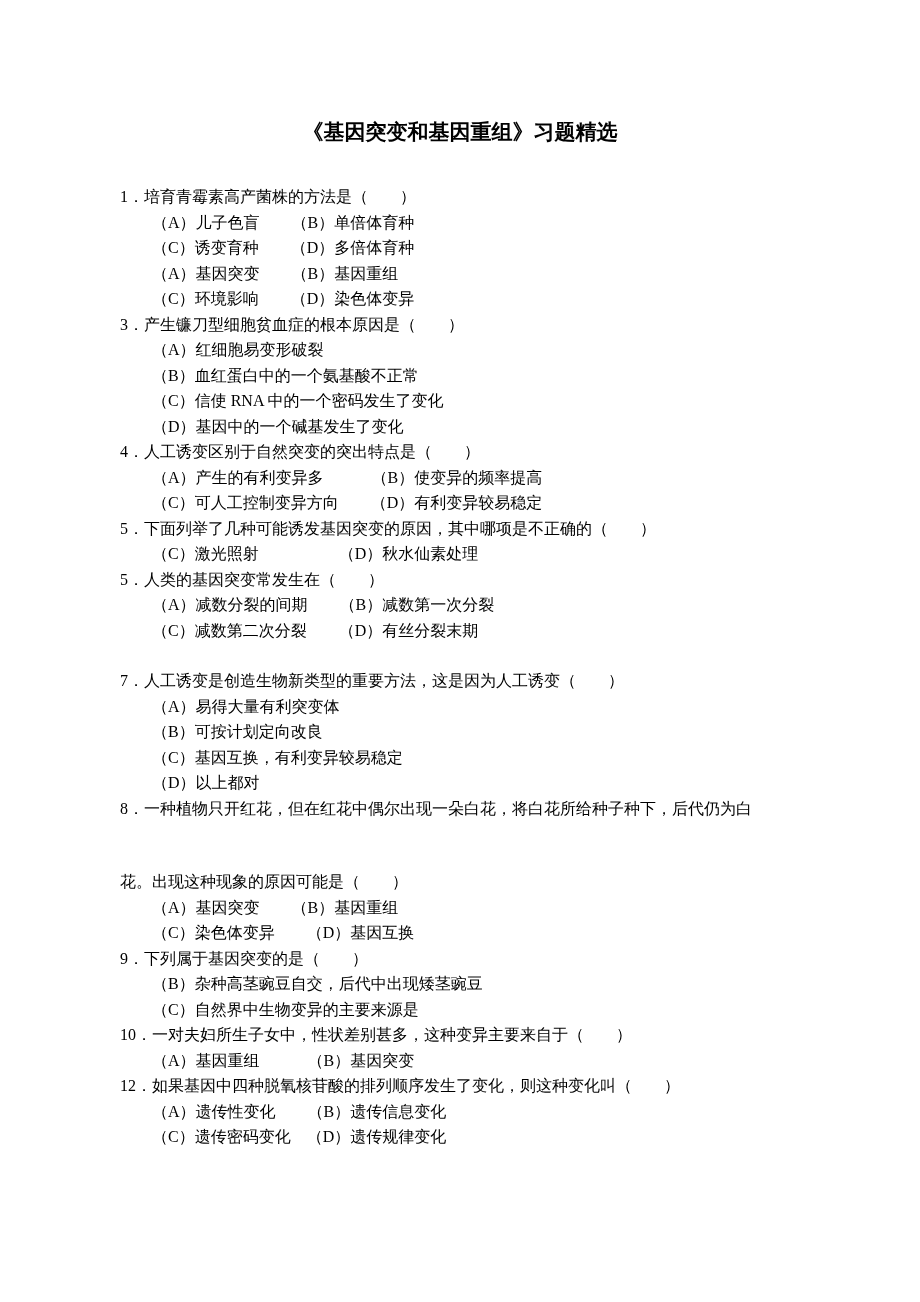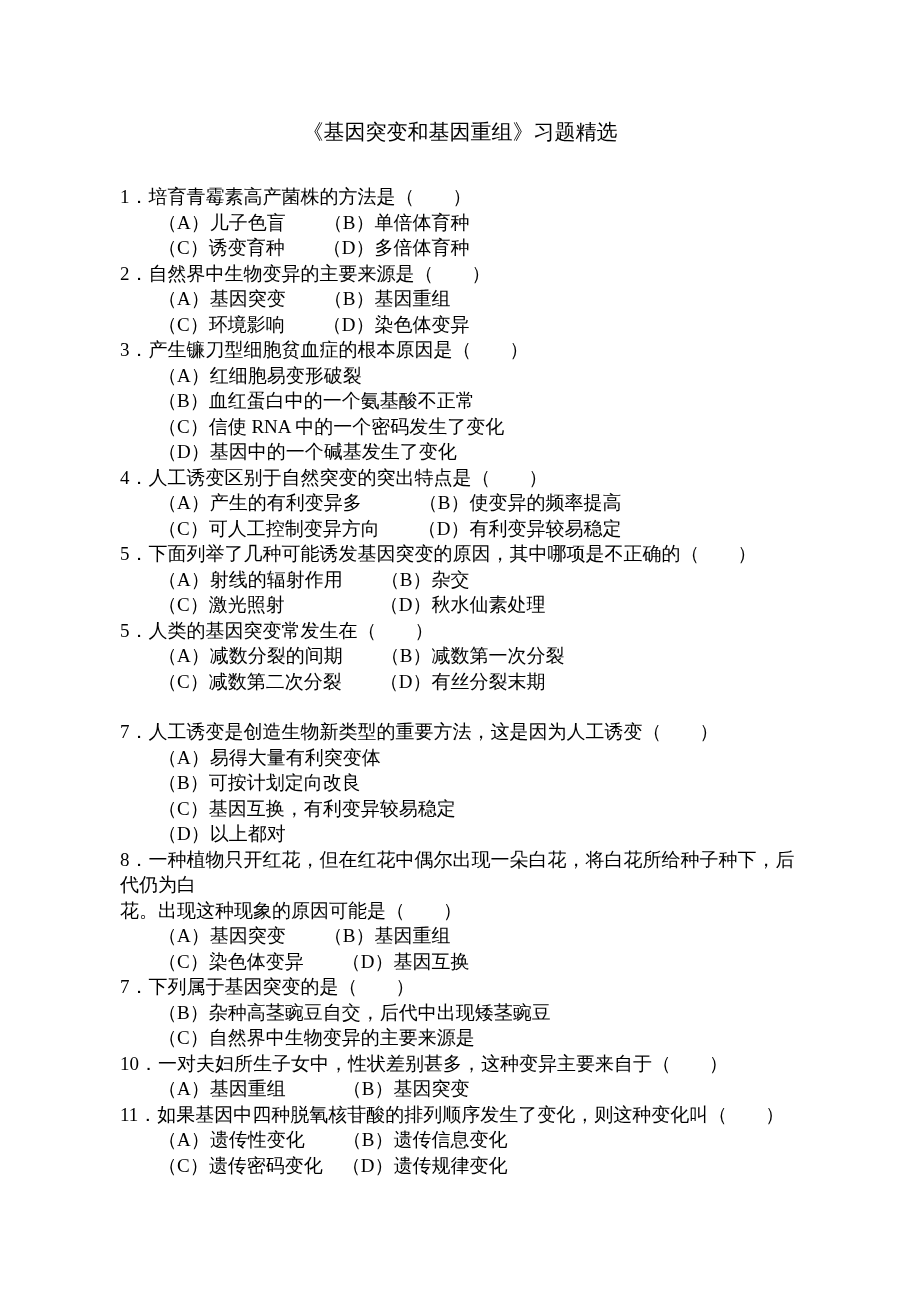--- a/index.html
+++ b/index.html
@@ -7,79 +7,78 @@
       width: 920px;
       height: 1302px;
       background: #fff;
       font-family: "SimSun", "宋体", serif;
       color: #000;
       padding: 118px 120px 0 120px;
     }
     .title {
       text-align: center;
       font-size: 21px;
-      font-weight: normal;
+      font-weight: bold;
       margin-bottom: 38px;
       font-family: "SimSun", "宋体", serif;
     }
     .question-block {
-      font-size: 19px;
+      font-size: 16px;
       line-height: 25.5px;
     }
     .q-stem {
       display: block;
     }
     .opt-line {
       display: block;
       padding-left: 2em;
     }
     .cont-line {
       display: block;
+      margin-top: 48px;
     }
     .spacer {
       height: 25px;
     }
   </style>
 </head>
 <body>
 
 <h1 class="title">《基因突变和基因重组》习题精选</h1>
 
 <div class="question-block" id="qlist">
     <span class="q-stem">1．培育青霉素高产菌株的方法是（　　）</span>
     <span class="opt-line">（A）儿子色盲　　（B）单倍体育种</span>
     <span class="opt-line">（C）诱变育种　　（D）多倍体育种</span>
-    <span class="q-stem">2．自然界中生物变异的主要来源是（　　）</span>
     <span class="opt-line">（A）基因突变　　（B）基因重组</span>
     <span class="opt-line">（C）环境影响　　（D）染色体变异</span>
     <span class="q-stem">3．产生镰刀型细胞贫血症的根本原因是（　　）</span>
     <span class="opt-line">（A）红细胞易变形破裂</span>
     <span class="opt-line">（B）血红蛋白中的一个氨基酸不正常</span>
     <span class="opt-line">（C）信使 RNA 中的一个密码发生了变化</span>
     <span class="opt-line">（D）基因中的一个碱基发生了变化</span>
     <span class="q-stem">4．人工诱变区别于自然突变的突出特点是（　　）</span>
     <span class="opt-line">（A）产生的有利变异多　　　（B）使变异的频率提高</span>
     <span class="opt-line">（C）可人工控制变异方向　　（D）有利变异较易稳定</span>
     <span class="q-stem">5．下面列举了几种可能诱发基因突变的原因，其中哪项是不正确的（　　）</span>
-    <span class="opt-line">（A）射线的辐射作用　　（B）杂交</span>
     <span class="opt-line">（C）激光照射　　　　　（D）秋水仙素处理</span>
     <span class="q-stem">5．人类的基因突变常发生在（　　）</span>
     <span class="opt-line">（A）减数分裂的间期　　（B）减数第一次分裂</span>
     <span class="opt-line">（C）减数第二次分裂　　（D）有丝分裂末期</span>
     <div class="spacer"></div>
     <span class="q-stem">7．人工诱变是创造生物新类型的重要方法，这是因为人工诱变（　　）</span>
     <span class="opt-line">（A）易得大量有利突变体</span>
     <span class="opt-line">（B）可按计划定向改良</span>
     <span class="opt-line">（C）基因互换，有利变异较易稳定</span>
     <span class="opt-line">（D）以上都对</span>
     <span class="q-stem">8．一种植物只开红花，但在红花中偶尔出现一朵白花，将白花所给种子种下，后代仍为白</span>
     <span class="cont-line">花。出现这种现象的原因可能是（　　）</span>
     <span class="opt-line">（A）基因突变　　（B）基因重组</span>
     <span class="opt-line">（C）染色体变异　　（D）基因互换</span>
-    <span class="q-stem">7．下列属于基因突变的是（　　）</span>
+    <span class="q-stem">9．下列属于基因突变的是（　　）</span>
     <span class="opt-line">（B）杂种高茎豌豆自交，后代中出现矮茎豌豆</span>
     <span class="opt-line">（C）自然界中生物变异的主要来源是</span>
     <span class="q-stem">10．一对夫妇所生子女中，性状差别甚多，这种变异主要来自于（　　）</span>
     <span class="opt-line">（A）基因重组　　　（B）基因突变</span>
-    <span class="q-stem">11．如果基因中四种脱氧核苷酸的排列顺序发生了变化，则这种变化叫（　　）</span>
+    <span class="q-stem">12．如果基因中四种脱氧核苷酸的排列顺序发生了变化，则这种变化叫（　　）</span>
     <span class="opt-line">（A）遗传性变化　　（B）遗传信息变化</span>
     <span class="opt-line">（C）遗传密码变化　（D）遗传规律变化</span>
   </div>
 
 </body></html>

